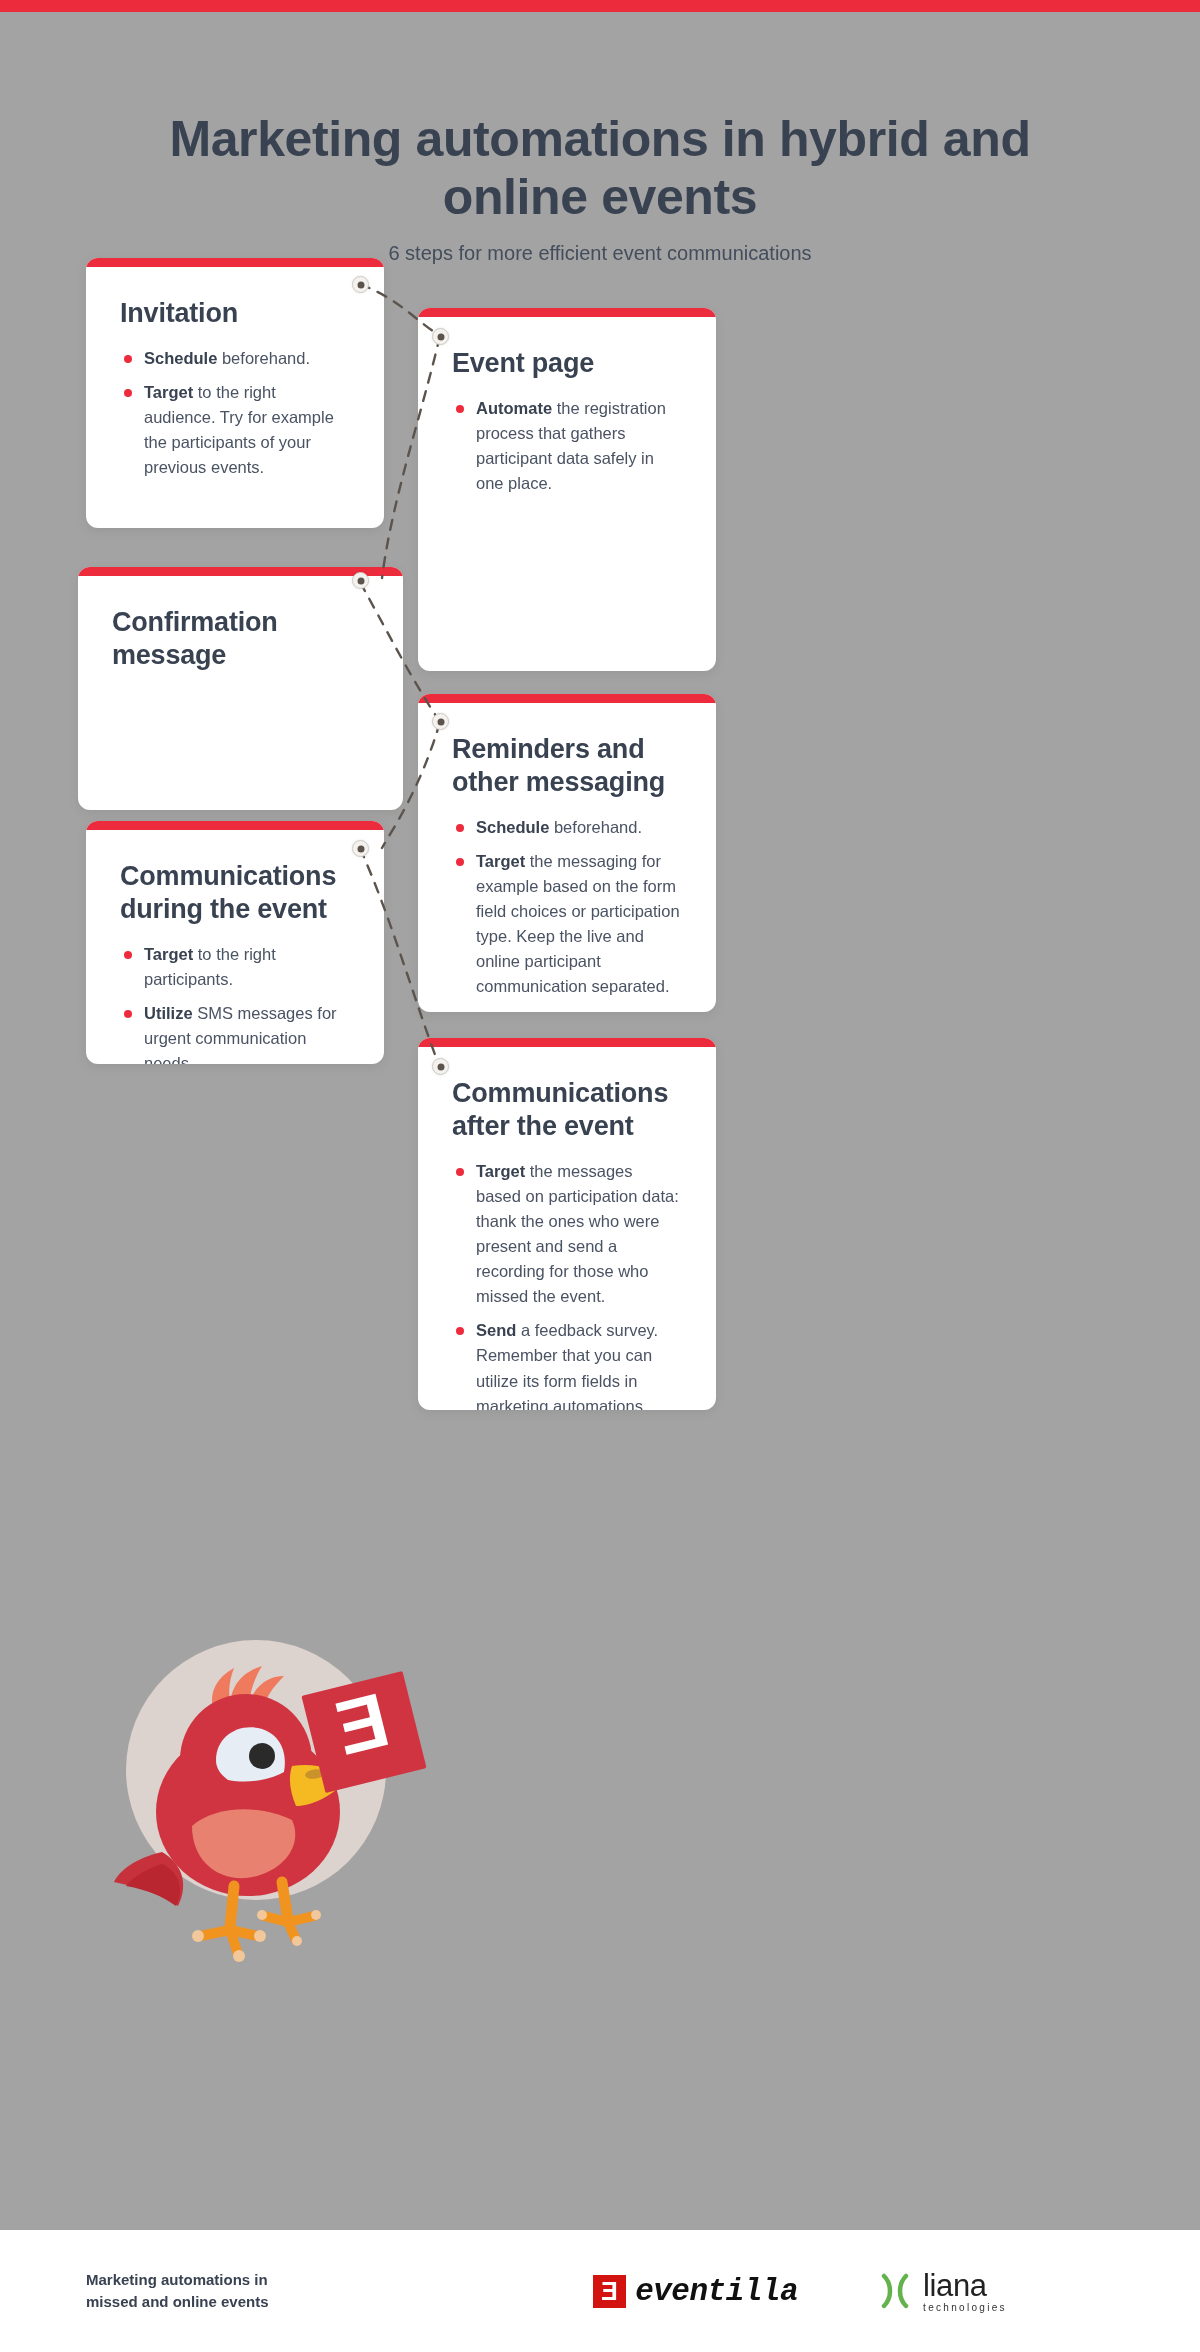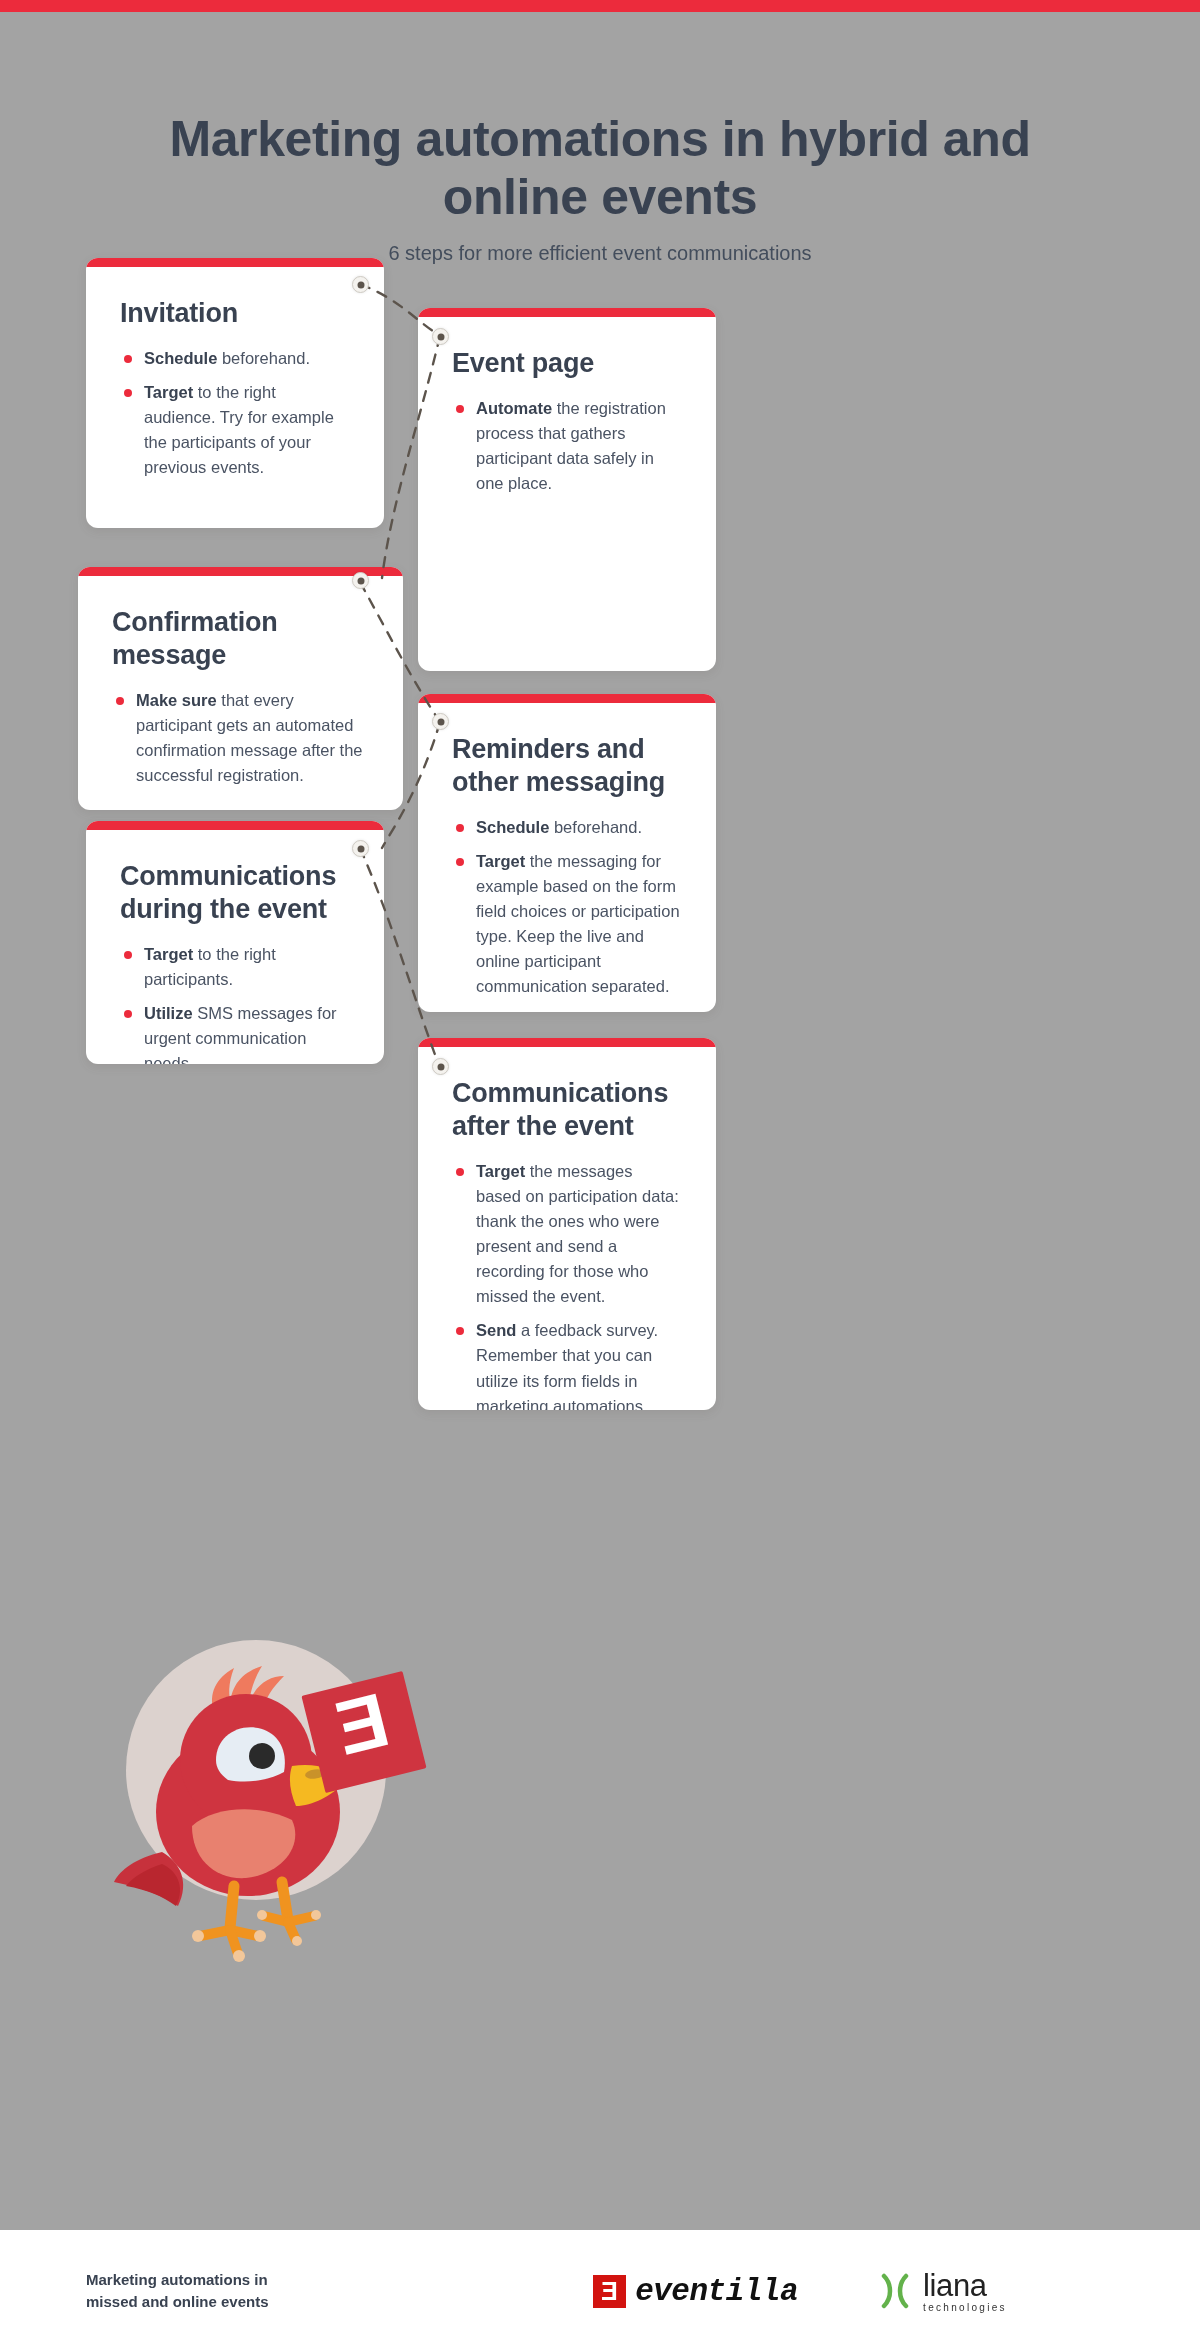--- a/index.html
+++ b/index.html
@@ -240,23 +240,20 @@
         <li><b>Automate</b><span> the registration process that gathers participant data safely in one place.</span></li>
       </ul>
     </div>
   </div>
   <div class="dot" style="left:432px; top:328px;"></div>
 
   <div class="card" style="left:78px; top:553px; width:325px; height:243px;margin-top:14px;">
     <div class="bar"></div>
     <div class="inner">
       <h2>Confirmation message</h2>
-      <ul>
-        <li><b>Make sure</b><span> that every participant gets an automated confirmation message after the successful registration.</span></li>
-      </ul>
     </div>
   </div>
   <div class="dot" style="left:352px; top:572px;"></div>
 
   <div class="card" style="left:418px; top:694px; width:298px; height:318px;">
     <div class="bar"></div>
     <div class="inner">
       <h2>Reminders and other messaging</h2>
       <ul>
         <li><b>Schedule</b><span> beforehand.</span></li>

